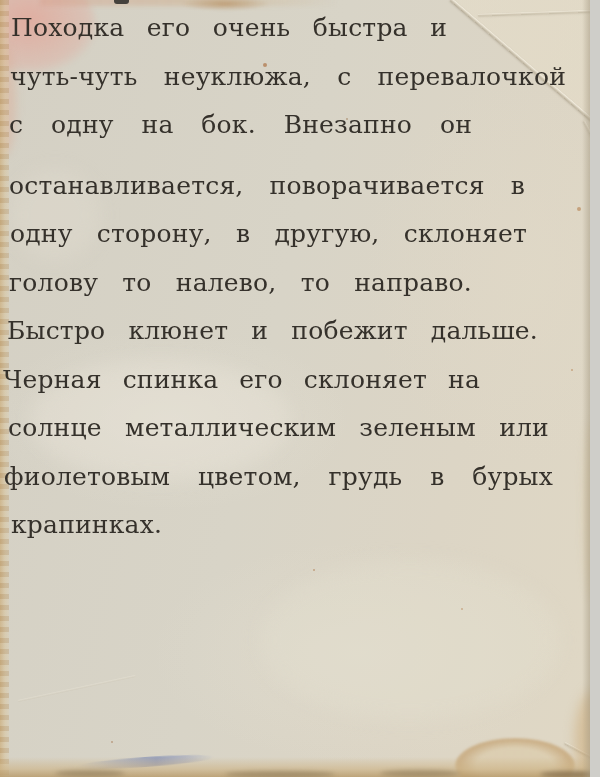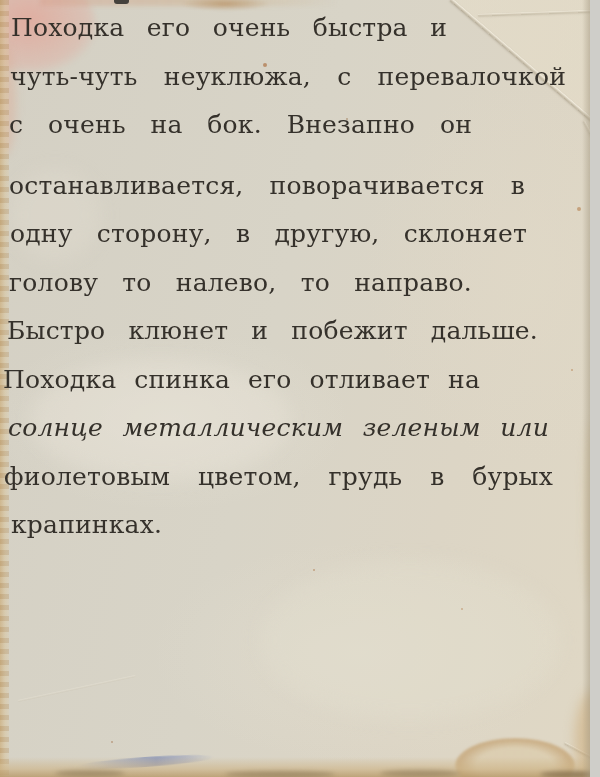--- a/index.html
+++ b/index.html
@@ -30,21 +30,21 @@
   }
   .l1{width:436px;margin-left:1px;}
   .l2{width:556px;}
   .l3{width:463px;margin-left:-1px;}
   .l4{width:516px;margin-left:-1px;margin-top:12px;}
   .l5{width:517px;}
   .l6{width:463px;margin-left:-1px;}
   .l7{width:531px;margin-left:-3px;}
   .l8{width:282px;margin-left:2px;}
   .l9{width:477px;margin-left:-7px;}
-  .l10{width:541px;margin-left:-2px;font-style:italic;}
+  .l10{width:541px;margin-left:-2px;}
   .l11{width:549px;margin-left:-6px;}
   .l12{width:300px;margin-left:1px;text-align:center;text-align-last:left;}
   
   .edge-left{
     position:absolute;left:0;top:0;width:9px;height:777px;
     background:
       repeating-linear-gradient(180deg, rgba(185,150,100,.35) 0 5px, rgba(222,203,165,.25) 5px 11px),
       linear-gradient(90deg, rgba(198,166,116,.75), rgba(214,192,150,.4) 55%, rgba(214,192,150,0));
   }
   .edge-right-strip{
@@ -180,24 +180,24 @@
   <div class="bottom-dark bd1"></div>
   <div class="bottom-dark bd2"></div>
   <div class="bottom-dark bd3"></div>
   <div class="bottom-dark bd4"></div>
   <div class="edge-right-shadow"></div>
   <div class="edge-right-strip"></div>
 
   <div class="textblock">
     <div class="line l1">Походка его очень быстра и</div>
     <div class="line l2">чуть-чуть неуклюжа, с перевалочкой</div>
-    <div class="line l3">с очень на бок. Внезапно он</div>
+    <div class="line l3">с одну на бок. Внезапно он</div>
     <div class="line l4">останавливается, поворачивается в</div>
     <div class="line l5">одну сторону, в другую, склоняет</div>
     <div class="line l6">голову то налево, то направо.</div>
     <div class="line l7">Быстро клюнет и побежит дальше.</div>
-    <div class="line l9">Походка спинка его отливает на</div>
+    <div class="line l9">Черная спинка его склоняет на</div>
     <div class="line l10">солнце металлическим зеленым или</div>
     <div class="line l11">фиолетовым цветом, грудь в бурых</div>
     <div class="line l12">крапинках.</div>
   </div>
 
 </div>
 
 </body></html>

